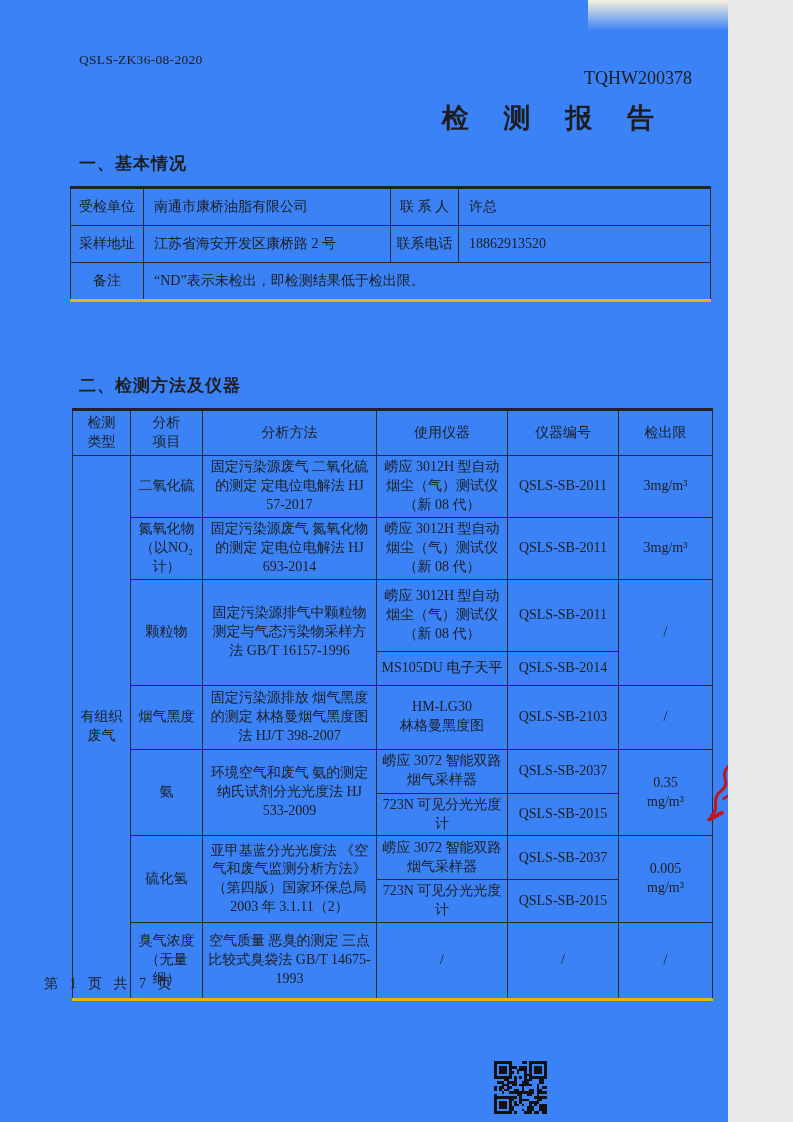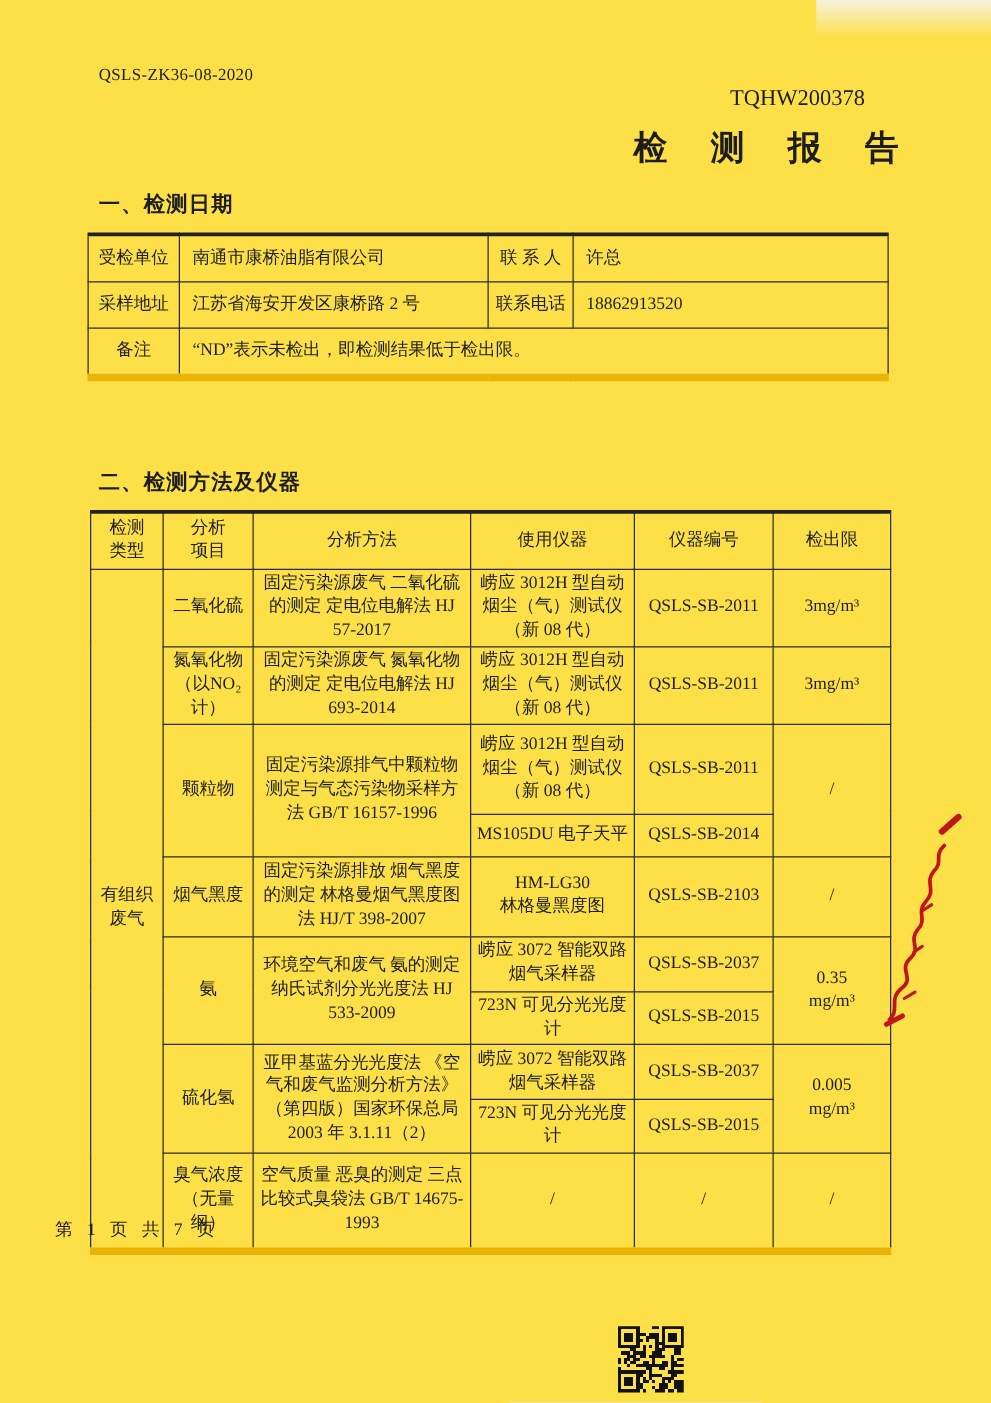--- a/index.html
+++ b/index.html
@@ -2,22 +2,22 @@
 <html><head>
 <meta charset="utf-8">
 <style>
   html,body{margin:0;padding:0;}
   body{
     width:793px;height:1122px;
     background:#e9e9e9;
     font-family:"Liberation Serif","DejaVu Serif",serif;
   }
   .page{
-    position:relative;width:793px;height:1122px;overflow:hidden;
-    background:#fde047;color:#1d1d1d;
+    position:relative;width:728px;height:1122px;overflow:hidden;
+    background:#3b82f6;color:#1d1d1d;
   }
   .corner-tint{
     position:absolute;right:0;top:0;width:140px;height:34px;
     background:linear-gradient(180deg,#f6f1dd 0%,rgba(246,241,221,0) 90%);
   }
   .doc-code{position:absolute;left:79px;top:52px;font-size:13.5px;letter-spacing:.3px;}
   .report-no{position:absolute;left:584px;top:68px;font-size:18px;}
   .title{
     position:absolute;left:0;right:60px;top:100px;text-align:right;
     font-size:27px;font-weight:bold;letter-spacing:14px;
@@ -27,21 +27,21 @@
   .sec2{left:79px;top:374px;}
 
   table.doc-table{
     position:absolute;border-collapse:collapse;table-layout:fixed;
     font-size:14px;color:#1d1d1d;
   }
   table.doc-table td,table.doc-table th{
     border:1px solid #2b2b2b;padding:2px 4px;font-weight:normal;
     line-height:1.35;overflow:hidden;
   }
-  table.doc-table{border-top:3px solid #222;border-bottom:6px solid #eab308;}
+  table.doc-table{border-top:3px solid #222;border-bottom:3px solid #eab308;}
 
   .t1{left:70px;top:186px;width:640px;}
   .t1 td{height:32px;}
   .t1 .lab{text-align:center;}
   .t1 .val{text-align:left;padding-left:10px;}
 
   .t2{left:72px;top:408px;width:640px;font-size:13.5px;}
   .t2 th{text-align:center;white-space:pre-line;}
   .t2 td{text-align:center;white-space:pre-line;line-height:1.5;}
   .t2 tr.hh  td, .t2 tr.hh  th{height:40px;}
@@ -68,21 +68,21 @@
 </head>
 <body>
 
 <div class="page">
   <div class="corner-tint"></div>
 
   <div class="doc-code">QSLS-ZK36-08-2020</div>
   <div class="report-no">TQHW200378</div>
   <div class="title">检 测 报 告</div>
 
-  <div class="sec-heading sec1">一、检测日期</div>
+  <div class="sec-heading sec1">一、基本情况</div>
 
   <table class="doc-table t1">
     <colgroup>
         <col style="width:73px">
         <col style="width:247px">
         <col style="width:68px">
         <col style="width:252px">
       </colgroup>
     <tbody>
         <tr>

